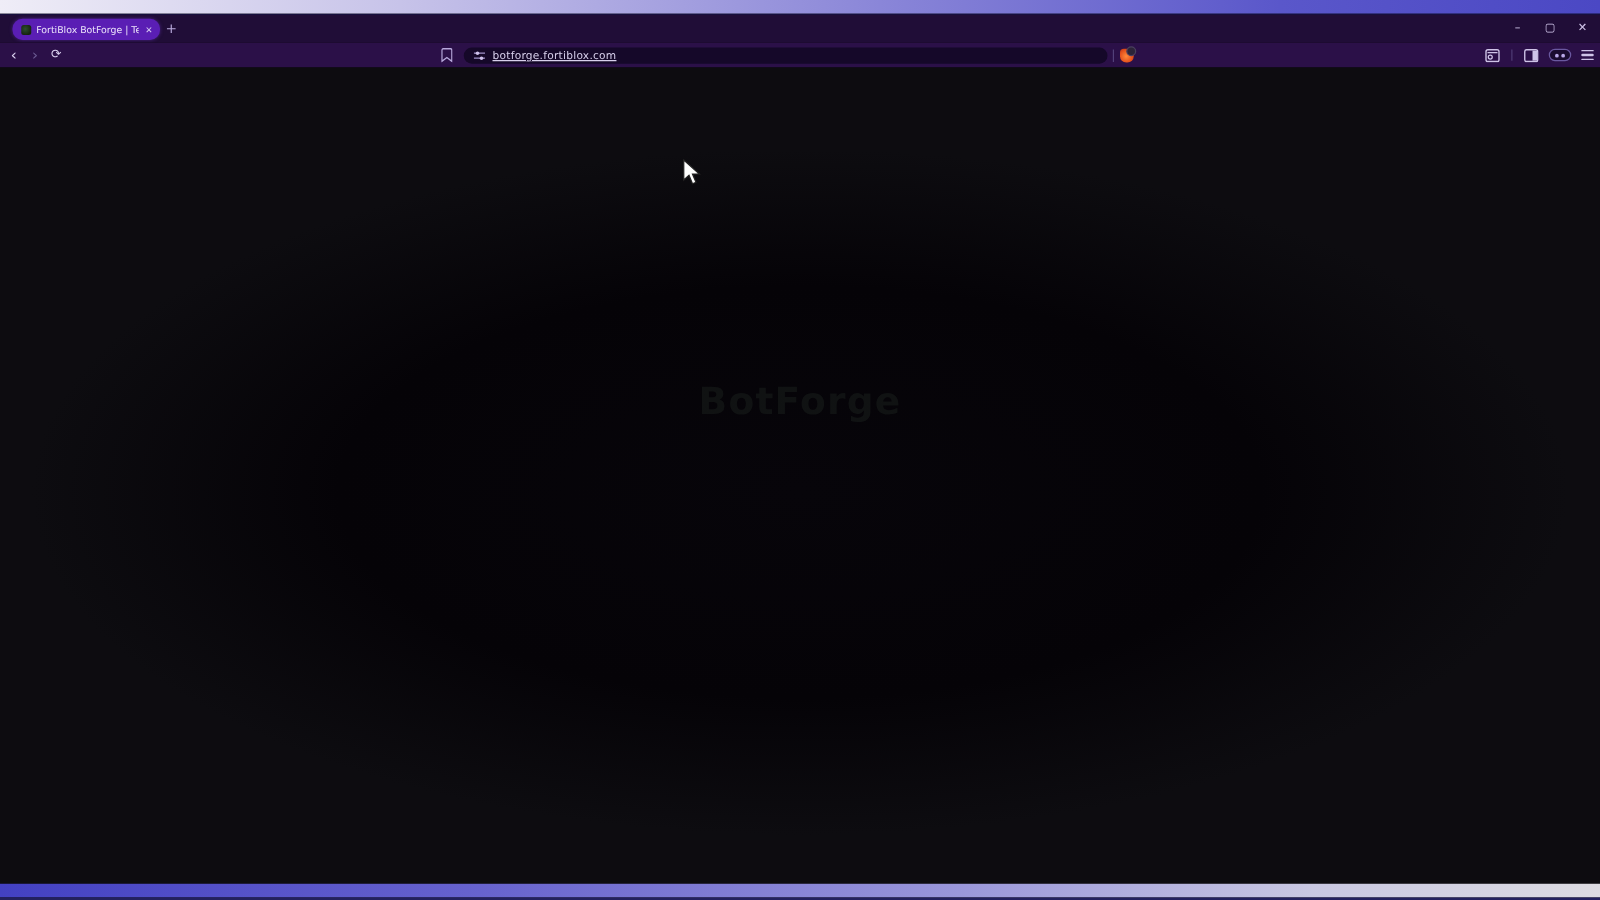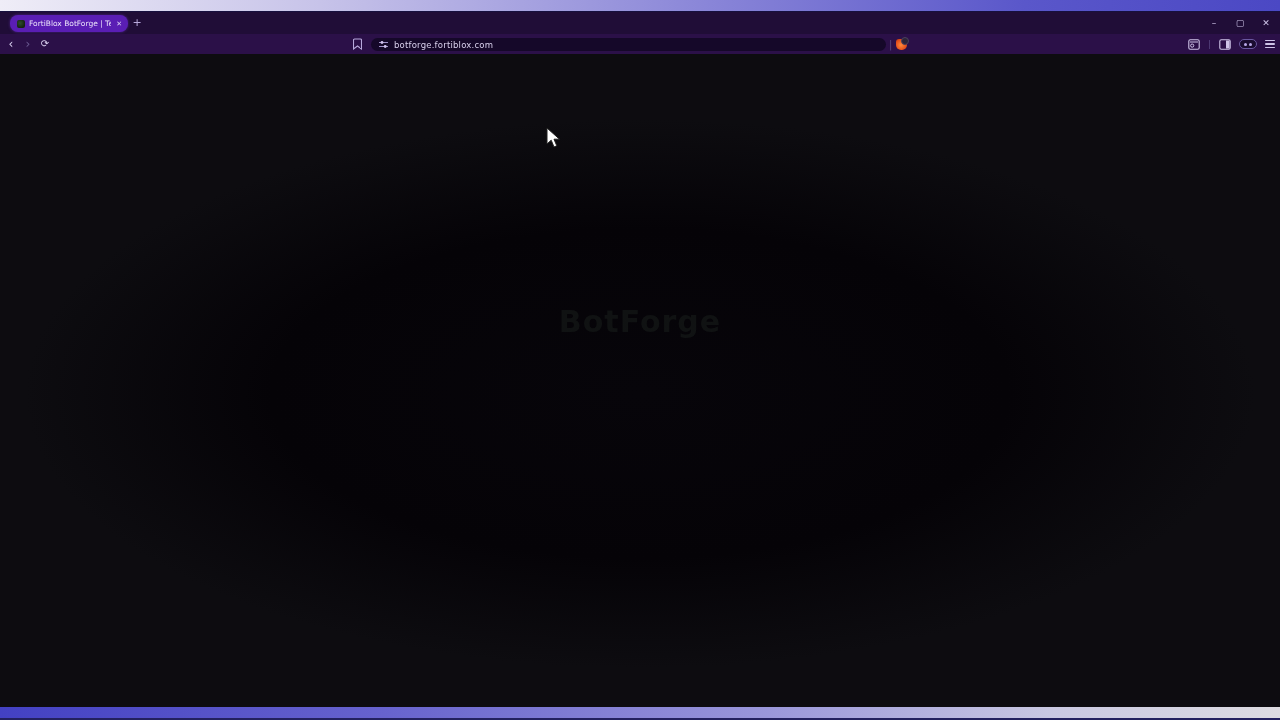--- a/index.html
+++ b/index.html
@@ -59,21 +59,21 @@
   .nav-btn.reload { font-size: 10px; }
 
   .bookmark-wrap { position: absolute; left: 353px; top: 4px; }
   .icon-svg { display: block; }
 
   .urlbar {
     position: absolute; left: 371px; top: 4px; width: 515px; height: 13px;
     background: #150829; border-radius: 7px;
     display: flex; align-items: center; gap: 6px; padding: 0 8px;
   }
-  .url-text { color: #d8d0ec; font-size: 8.5px; letter-spacing: 0.2px; white-space: nowrap; }
+  .url-text { color: #d8d0ec; font-size: 8.5px; letter-spacing: 0.2px; white-space: nowrap; text-decoration: underline; }
 
   .ext-separator {
     position: absolute; left: 889px; top: 4px; color: #584780; font-size: 10px; line-height: 13px;
   }
   .ext-icon {
     position: absolute; left: 896px; top: 5px; width: 11px; height: 11px;
     background: radial-gradient(circle at 45% 55%, #ff8a3c 0%, #e24e1b 60%, #a32c10 100%);
     border-radius: 3px 3px 5px 5px;
   }
   .ext-icon::after {

